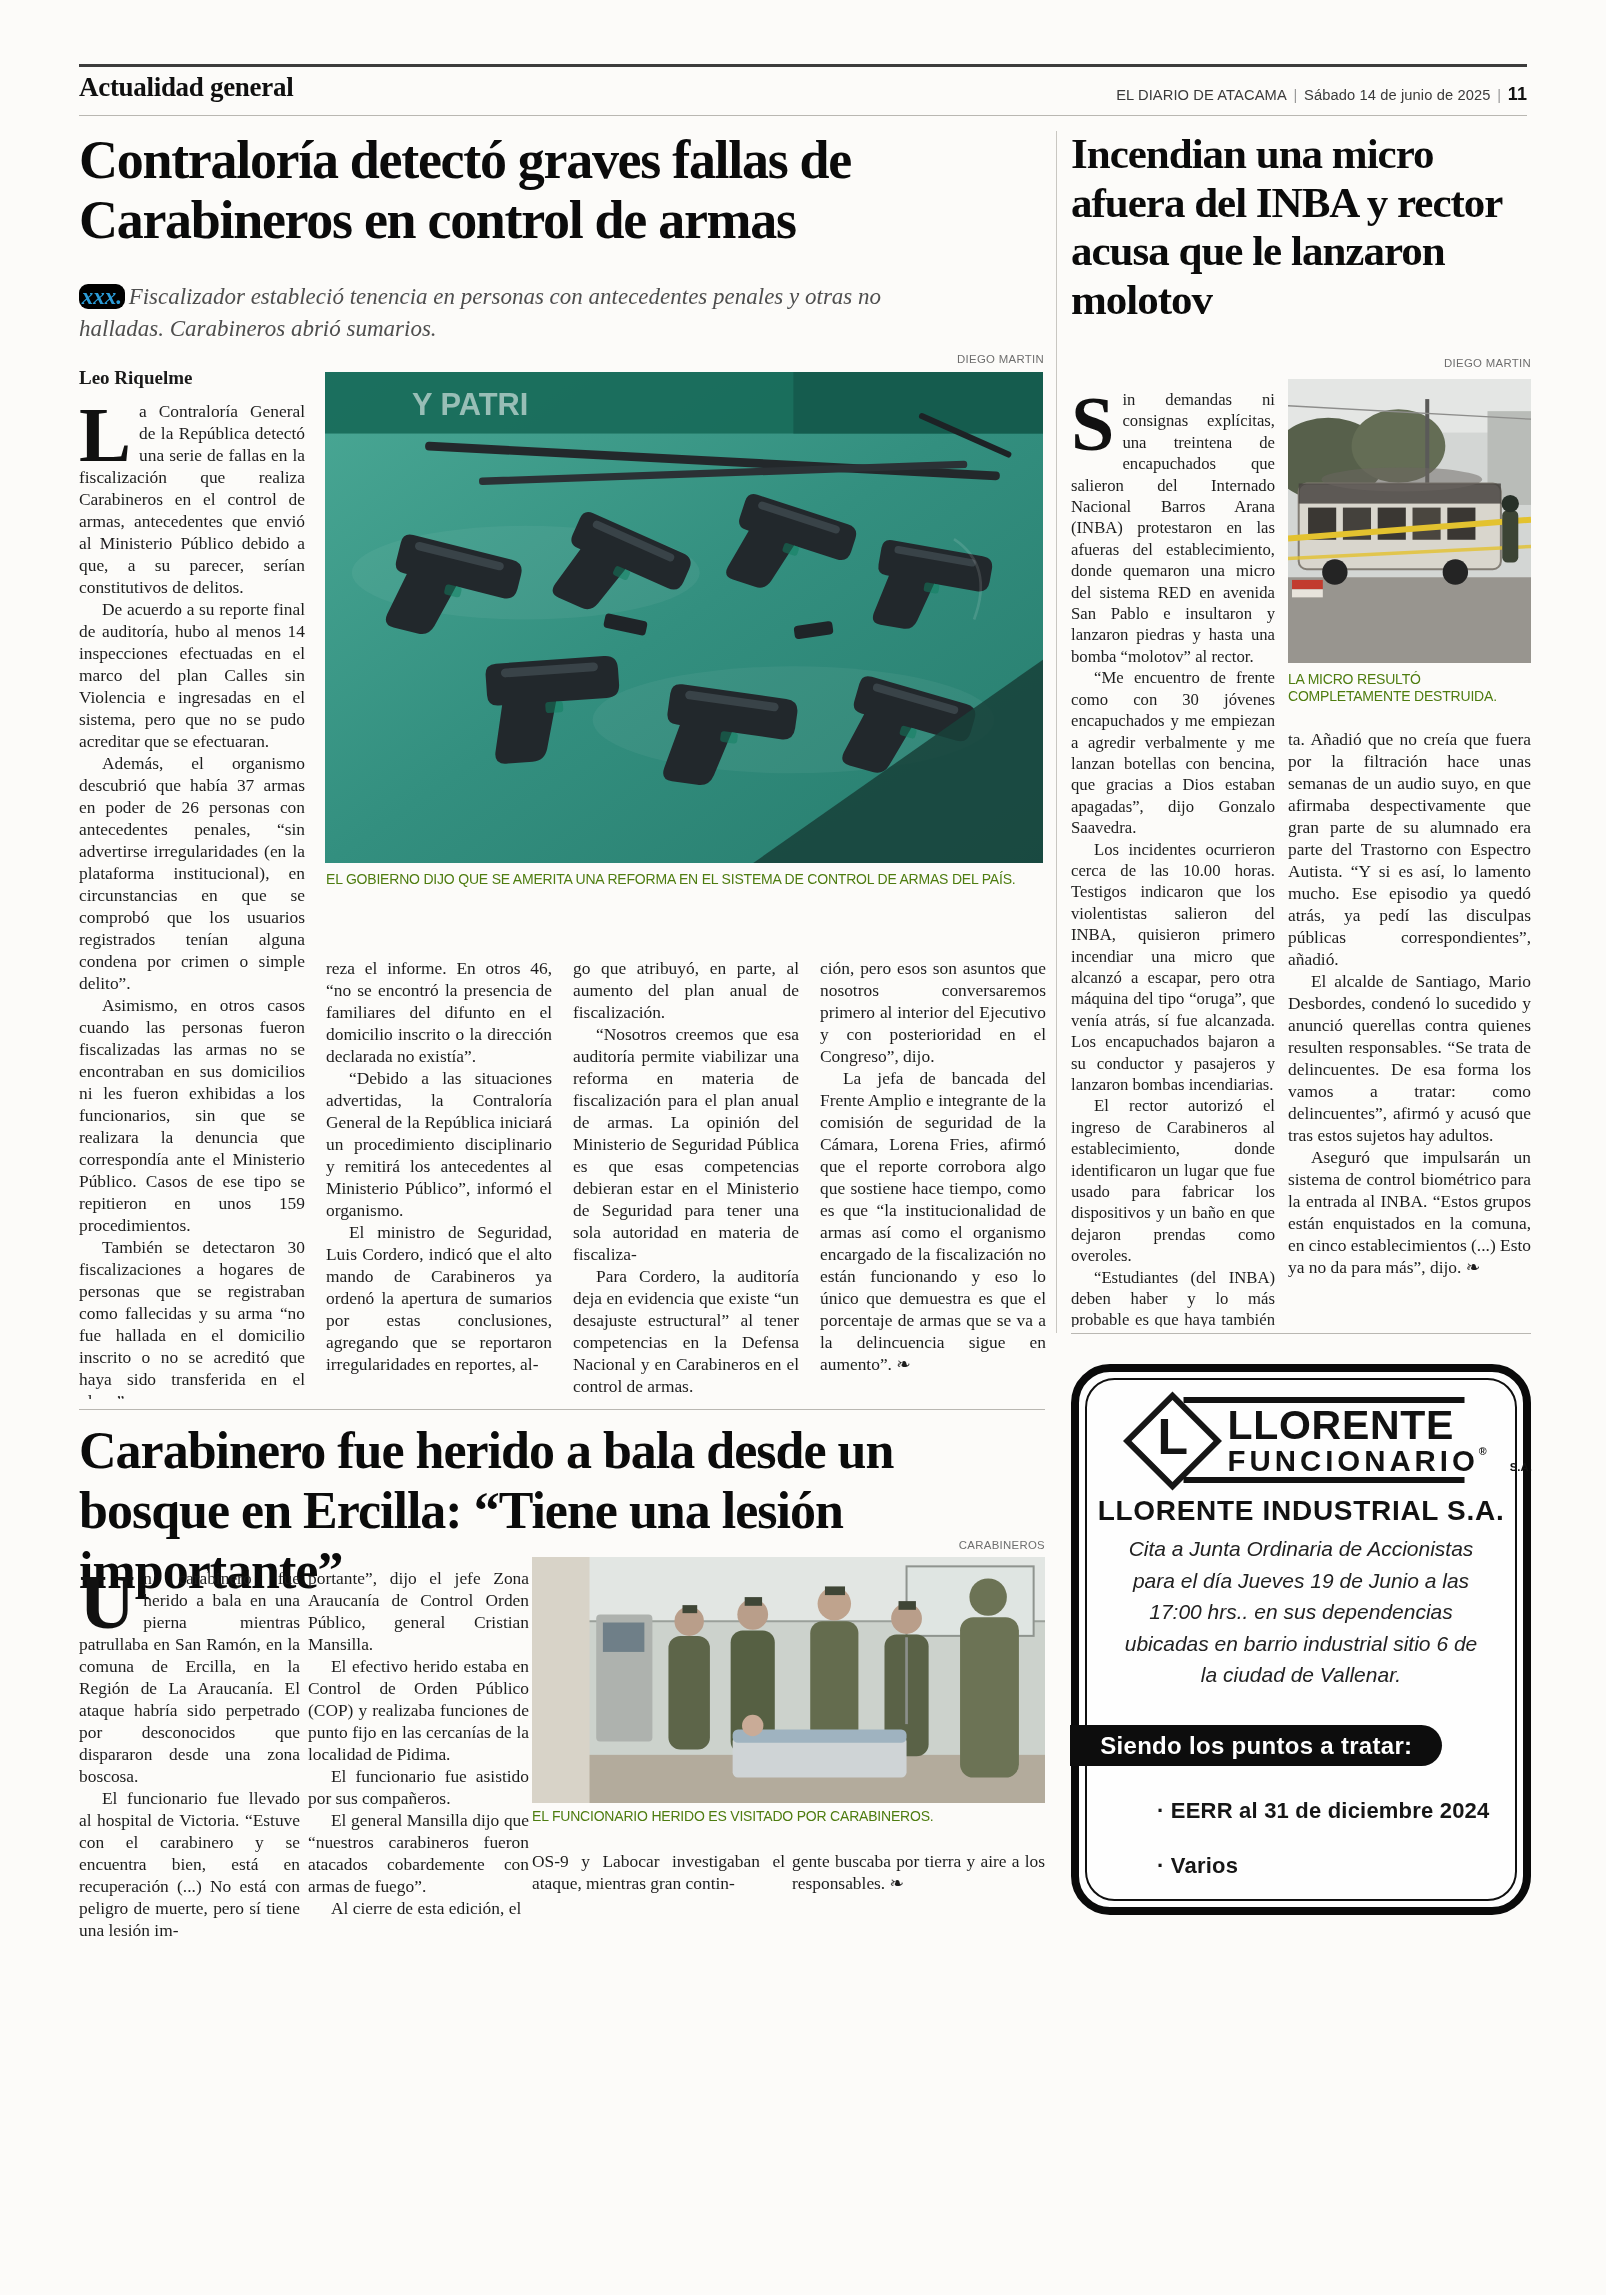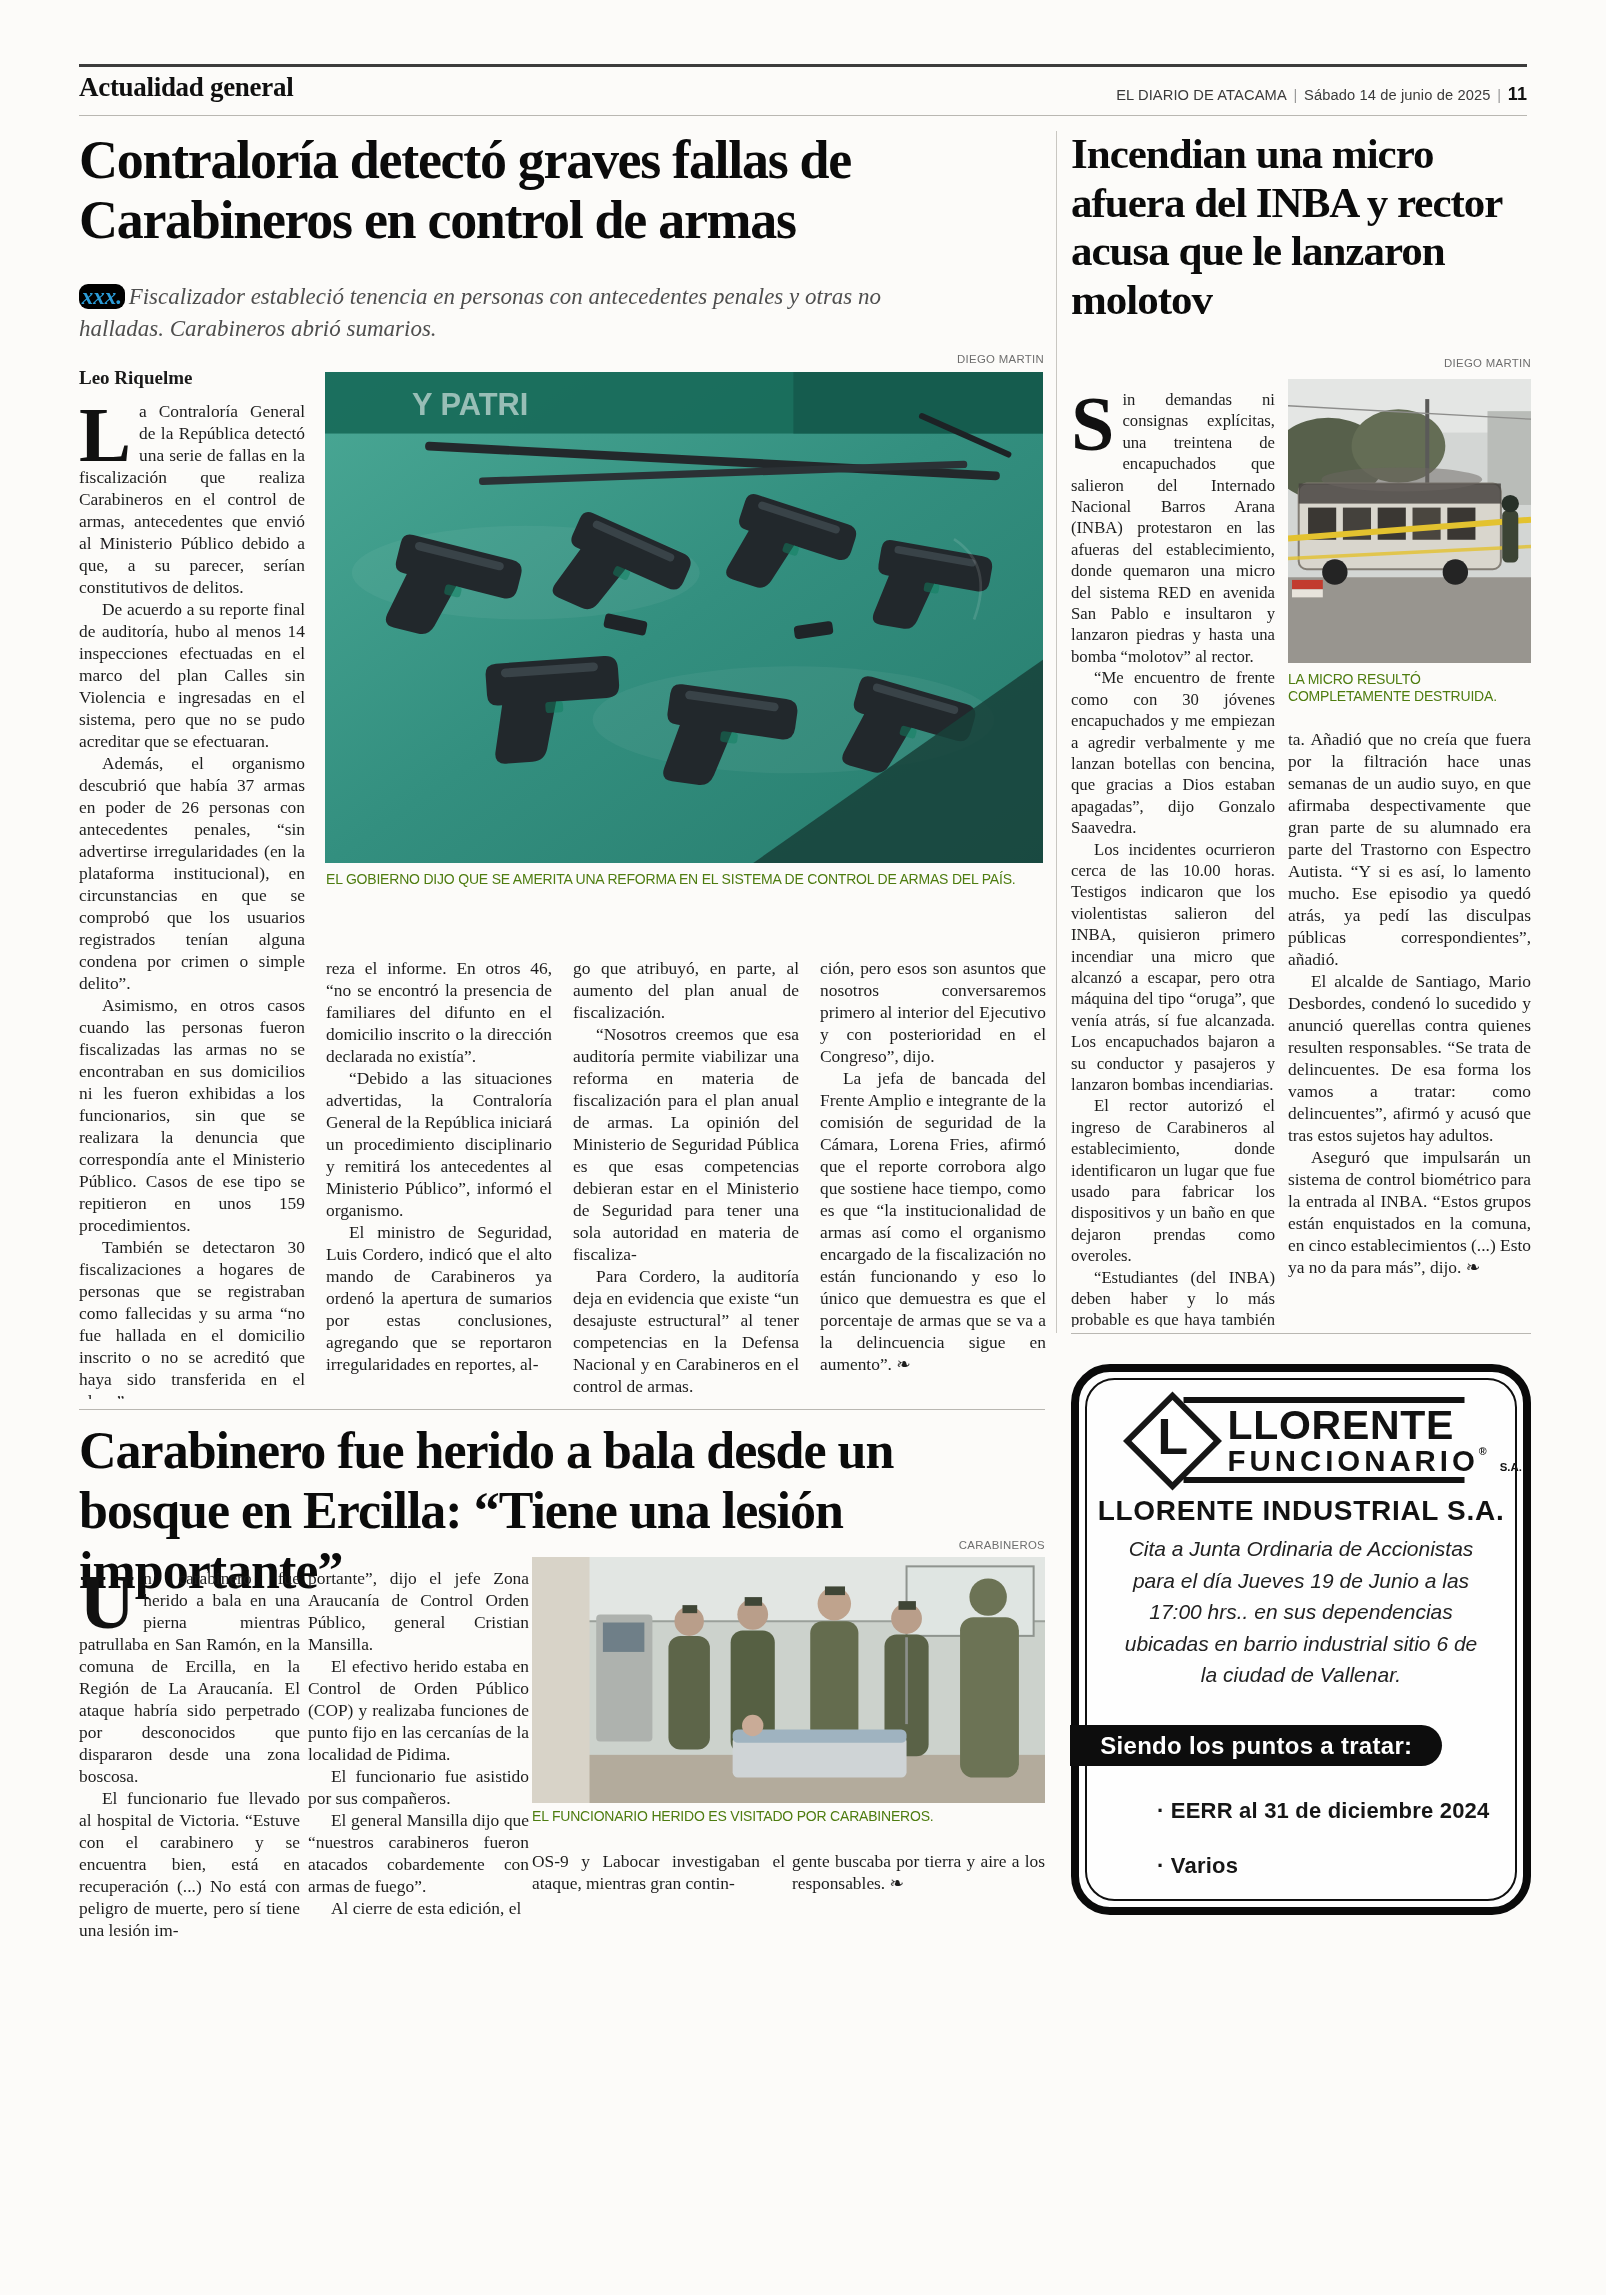--- a/index.html
+++ b/index.html
@@ -50,21 +50,21 @@
   .logo-bar{position:absolute;left:50px;right:4px;height:6px;background:#121212;}
   .logo-bar.top{top:0;} .logo-bar.bottom{bottom:0;}
   .logo-diamond{position:absolute;left:4px;top:8.7px;width:58px;height:58px;background:#fff;
                 border:6px solid #161616;transform:rotate(45deg);}
   .logo-l{position:absolute;left:24px;top:14.7px;font-family:"Liberation Sans",sans-serif;
           font-weight:bold;font-size:50px;color:#141414;line-height:1;}
   .logo-text{position:absolute;left:94px;top:8px;font-family:"Liberation Sans","DejaVu Sans",sans-serif;color:#121212;}
   .logo-name{font-size:41px;font-weight:bold;letter-spacing:0.7px;line-height:1;}
   .logo-sub{font-size:29.4px;font-weight:bold;letter-spacing:4px;line-height:1.05;}
   .logo-reg{font-size:10.7px;vertical-align:top;}
-  .logo-sa{font-size:11.4px;font-weight:bold;letter-spacing:0;margin-left:9px;}
+  .logo-sa{font-size:11.4px;font-weight:bold;letter-spacing:0;margin-left:19px;}
   .ad-title{position:absolute;top:123px;left:0;right:0;text-align:center;
             font-family:"Liberation Sans","DejaVu Sans",sans-serif;font-weight:bold;font-size:28px;
             letter-spacing:0.7px;color:#121212;}
   .ad-body{position:absolute;top:161px;left:36px;right:36px;text-align:center;font-style:italic;
            font-family:"Liberation Sans","DejaVu Sans",sans-serif;font-size:21px;line-height:1.5;color:#222;}
   .ad-banner{position:absolute;left:-8.7px;top:353px;width:372px;height:41px;background:#0d0d0d;
              border-radius:0 23px 23px 0;color:#fff;font-family:"Liberation Sans",sans-serif;
              font-weight:bold;font-size:24px;line-height:41px;text-align:center;letter-spacing:0.3px;}
   .ad-bullets{position:absolute;left:78px;top:426px;font-family:"Liberation Sans","DejaVu Sans",sans-serif;
               font-weight:bold;font-size:22px;color:#161616;}

